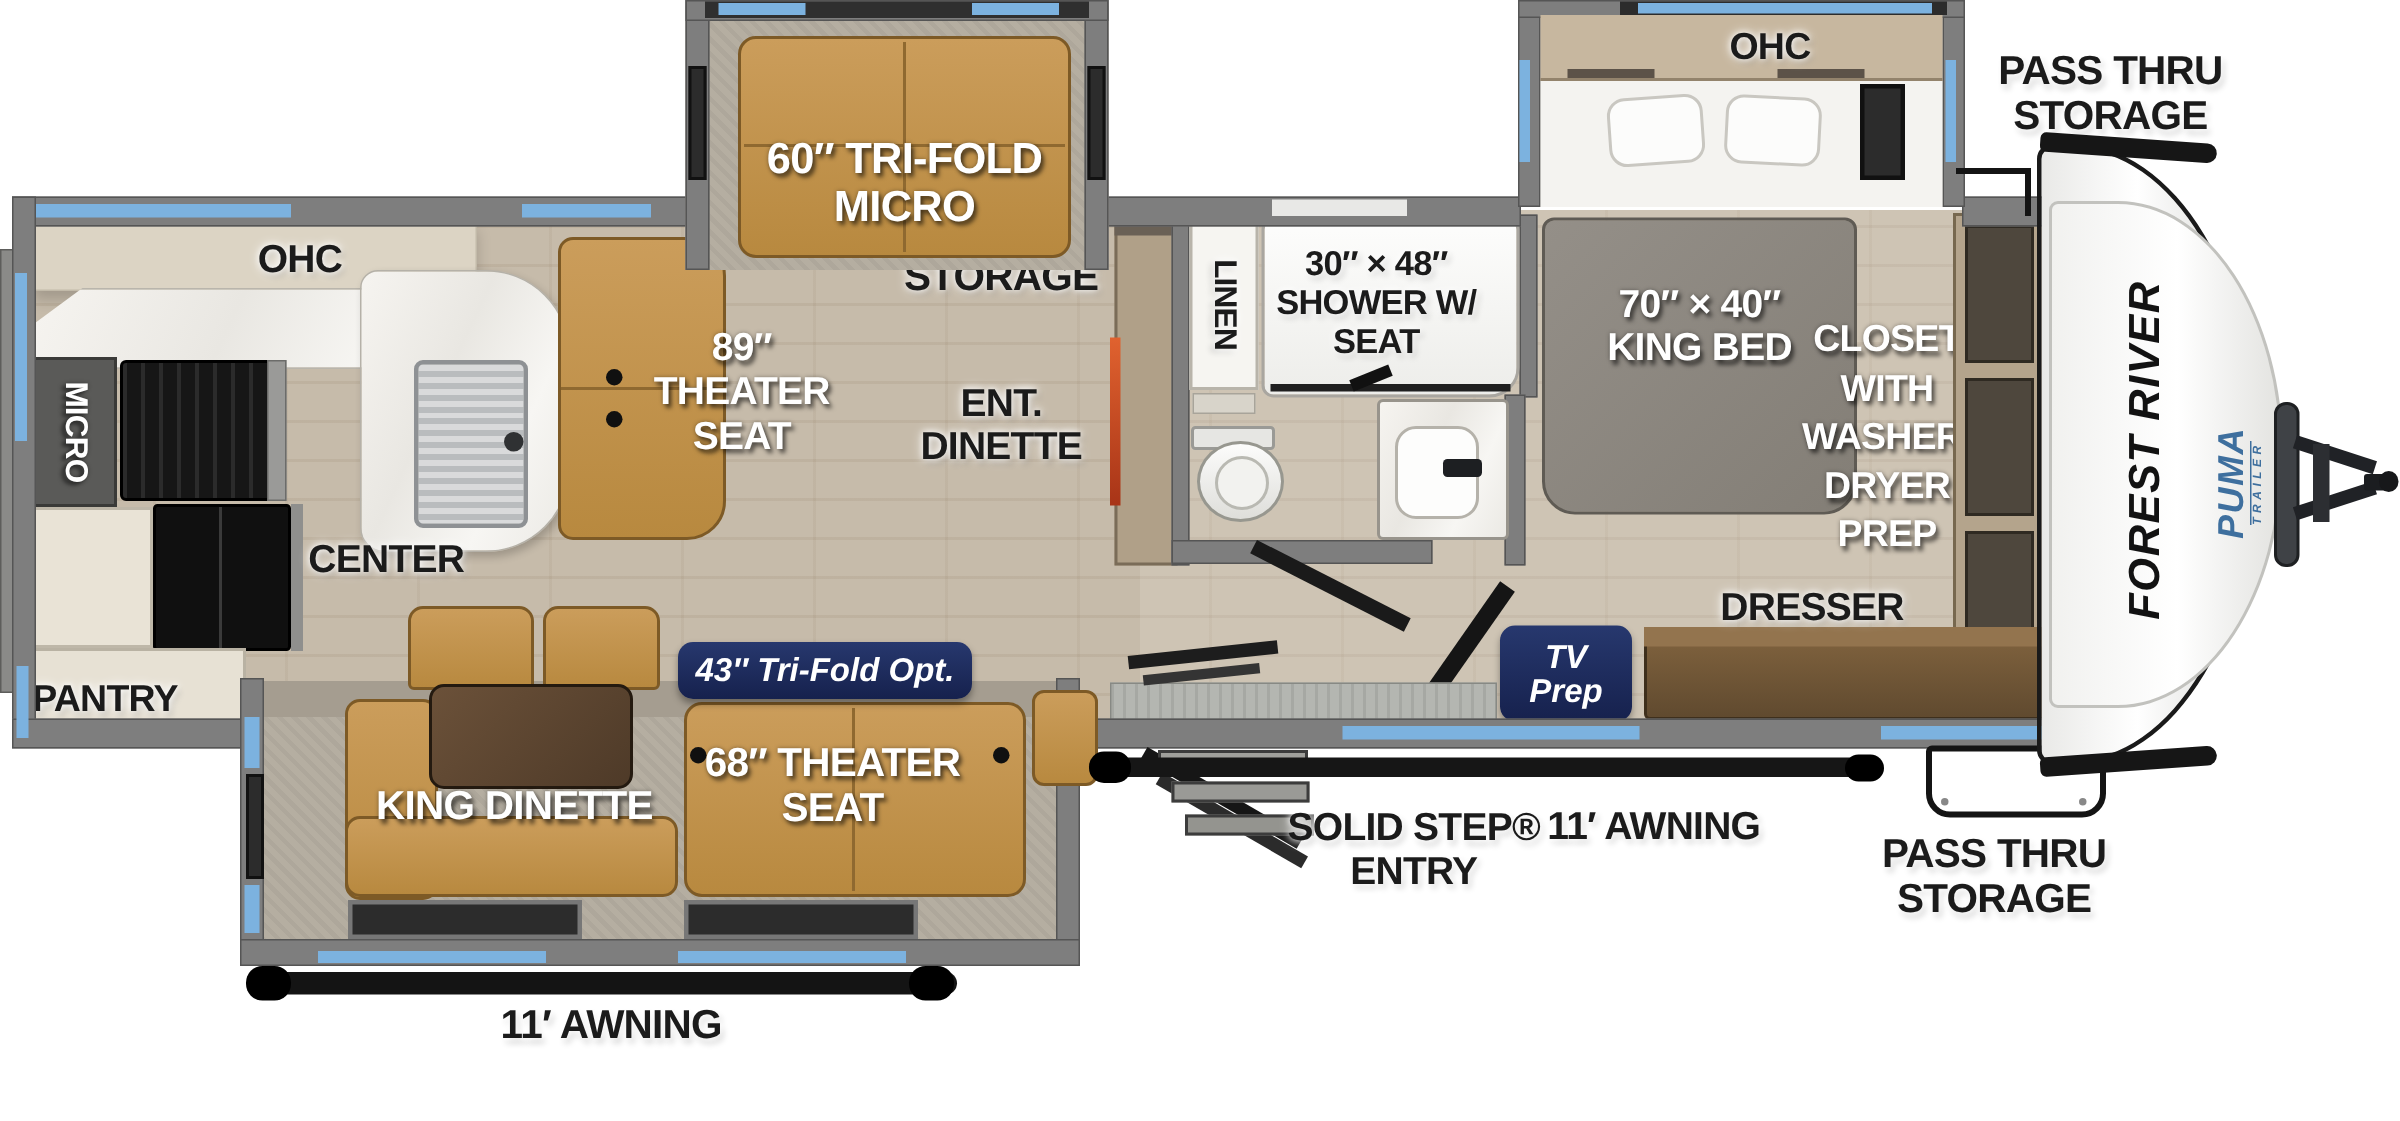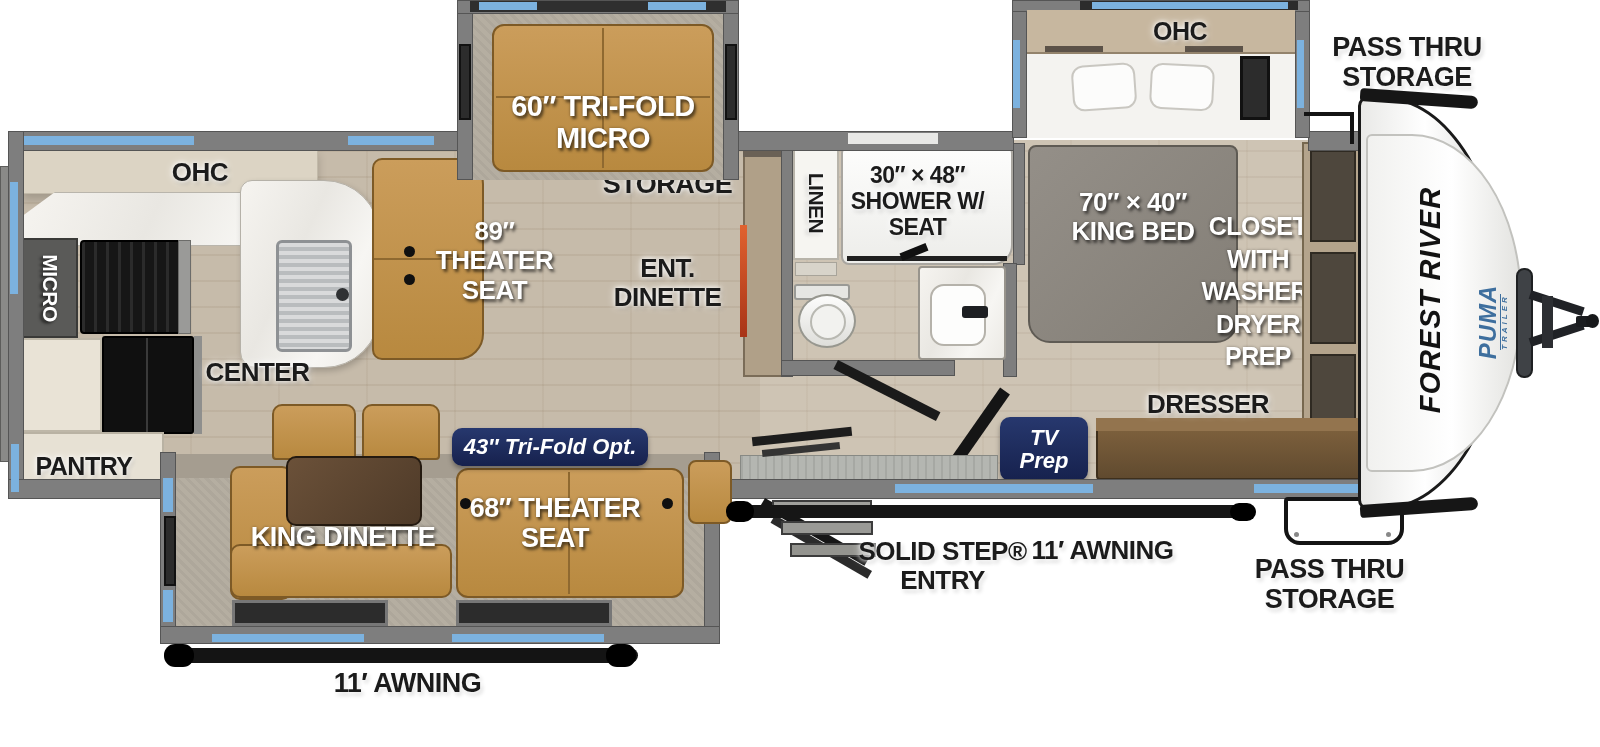--- a/index.html
+++ b/index.html
@@ -55,21 +55,21 @@
   <div class="abs" style="left:146px;top:338px;width:2px;height:94px;background:#3a3a3a;"></div>
   <div class="abs" style="left:194px;top:336px;width:8px;height:98px;background:#8f8f8d;"></div>
   <div class="abs" style="left:22px;top:338px;width:80px;height:94px;background:#e9e3d6;border:2px solid #beb7a8;"></div>
   <div class="abs" style="left:22px;top:432px;width:142px;height:62px;background:#e7e1d4;border:2px solid #b9b2a3;"></div>
   <div class="abs lb" style="left:150px;top:158px;width:100px;height:30px;font-size:26px;">
       <span>OHC</span>
     </div>
   <div class="abs lb" style="left:200px;top:358px;width:115px;height:30px;font-size:26px;">
       <span>CENTER</span>
     </div>
-  <div class="abs lb" style="left:24px;top:452px;width:120px;height:28px;font-size:25px;">
+  <div class="abs lb" style="left:10px;top:452px;width:120px;height:28px;font-size:25px;">
       <span>PANTRY</span>
     </div>
 
   <div class="abs tan" style="left:372px;top:158px;width:112px;height:202px;border-radius:10px 26px 26px 10px;"></div>
   <div class="abs" style="left:374px;top:258px;width:108px;height:2px;background:#8f6930;"></div>
   <div class="abs" style="left:404px;top:246px;width:11px;height:11px;background:#101010;border-radius:50%;"></div>
   <div class="abs" style="left:404px;top:274px;width:11px;height:11px;background:#101010;border-radius:50%;"></div>
   <div class="abs lw" style="left:432px;top:206px;width:125px;height:110px;font-size:26px;">
     <span>89″</span>
       <span>THEATER</span>

